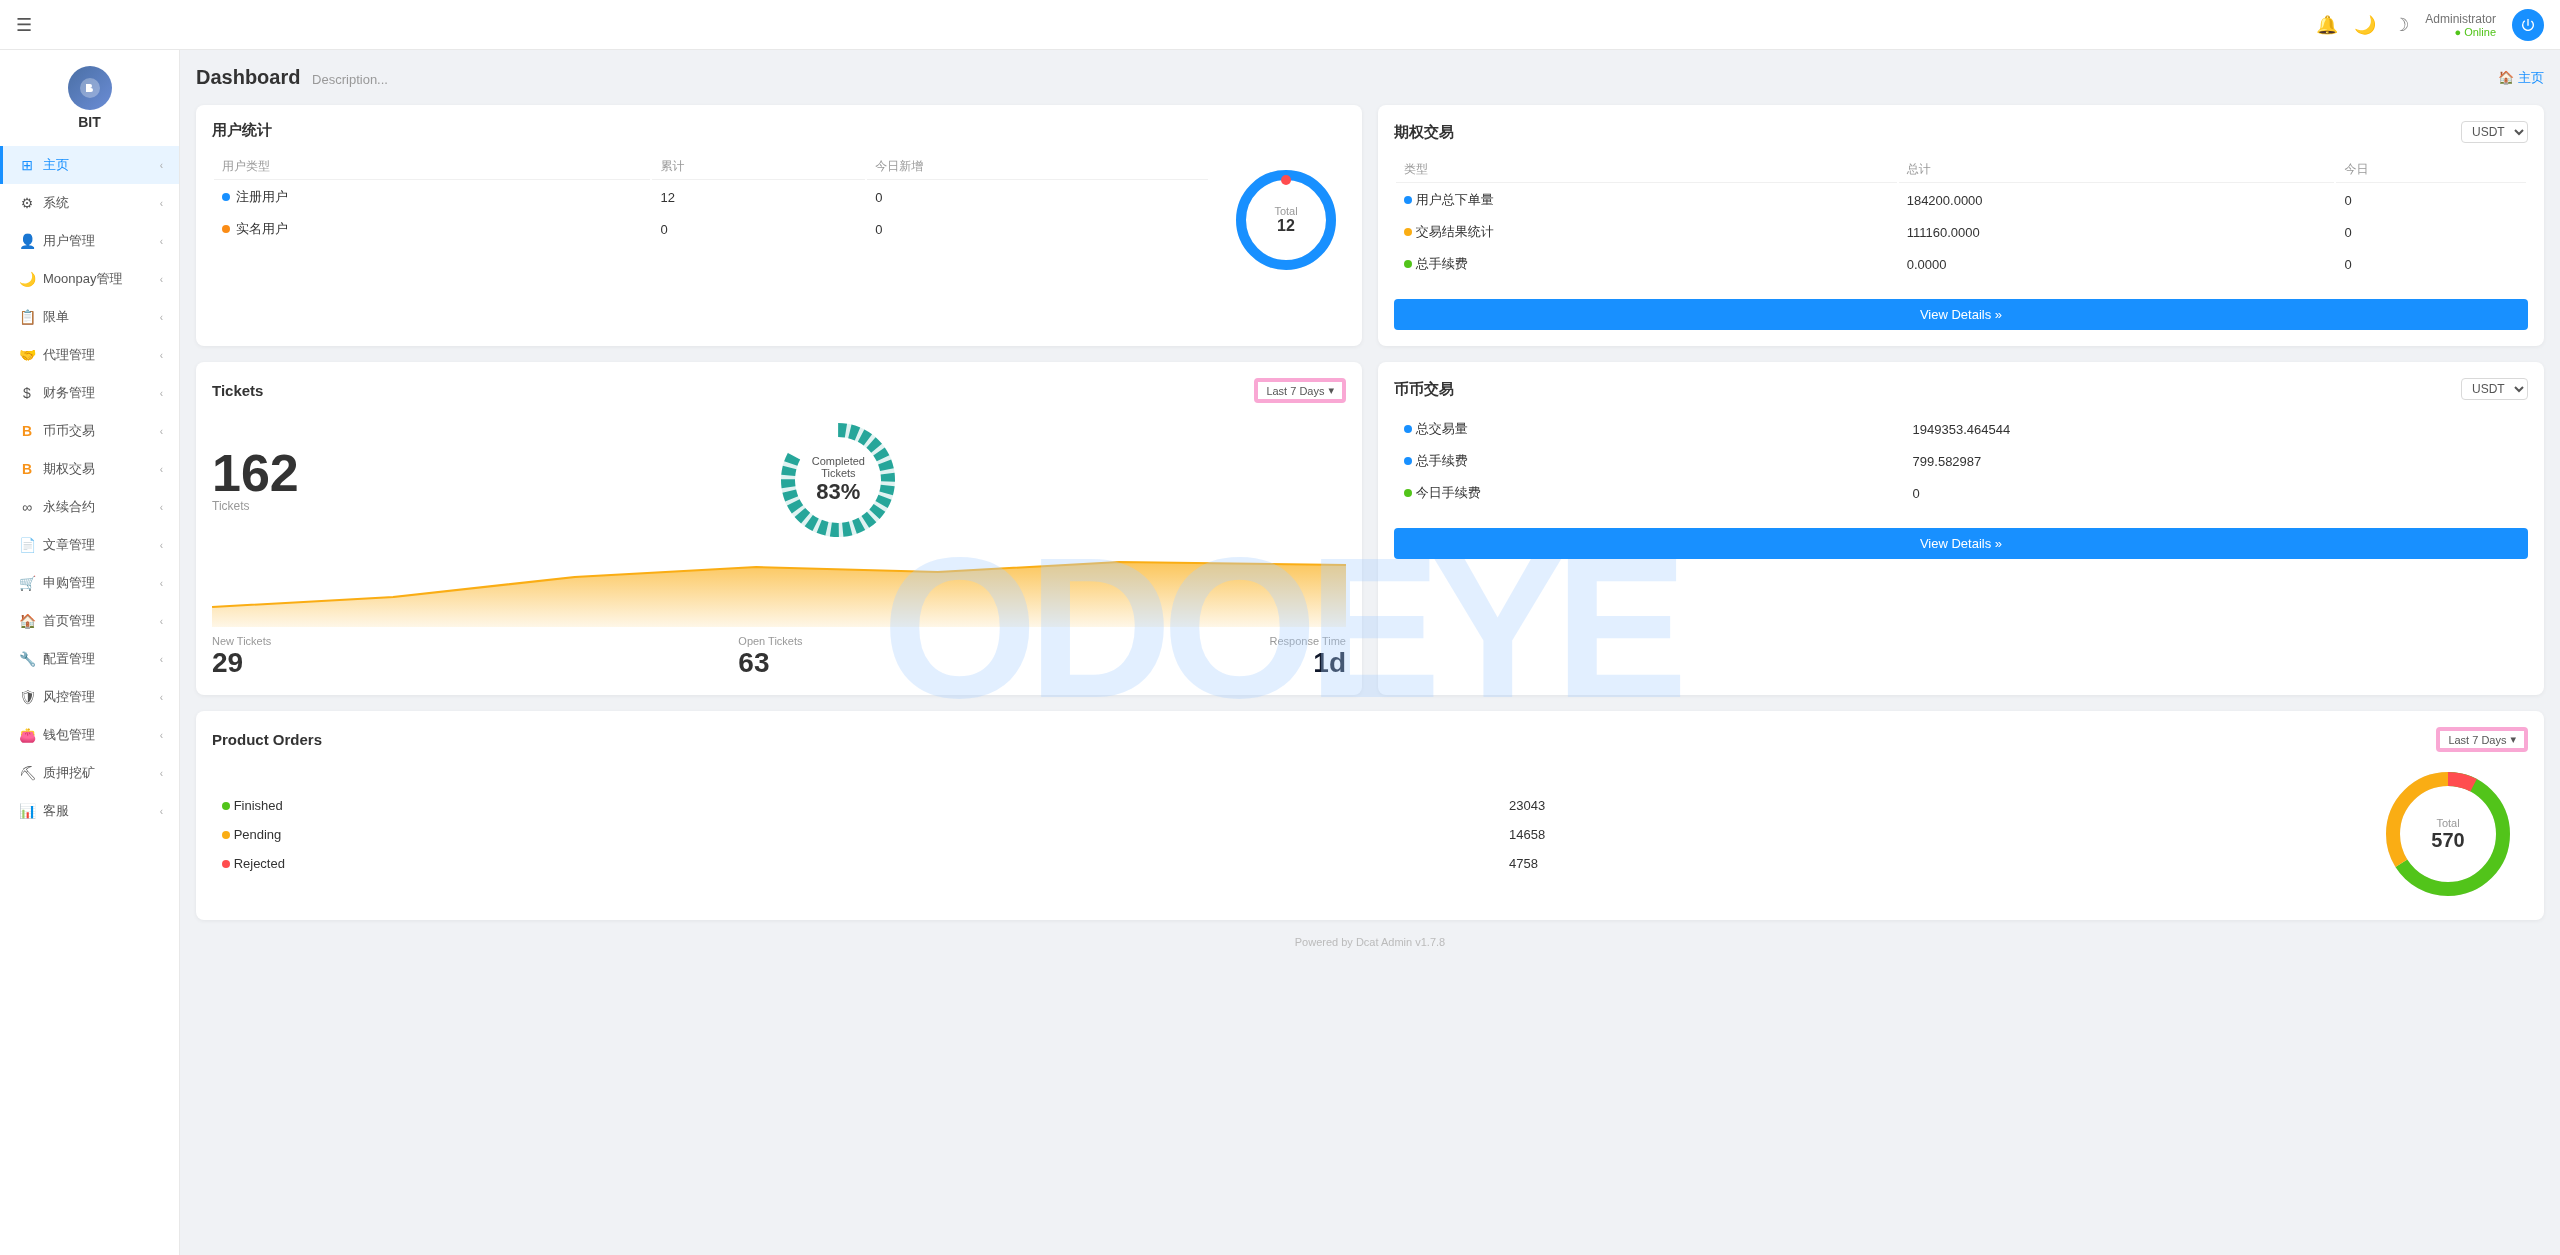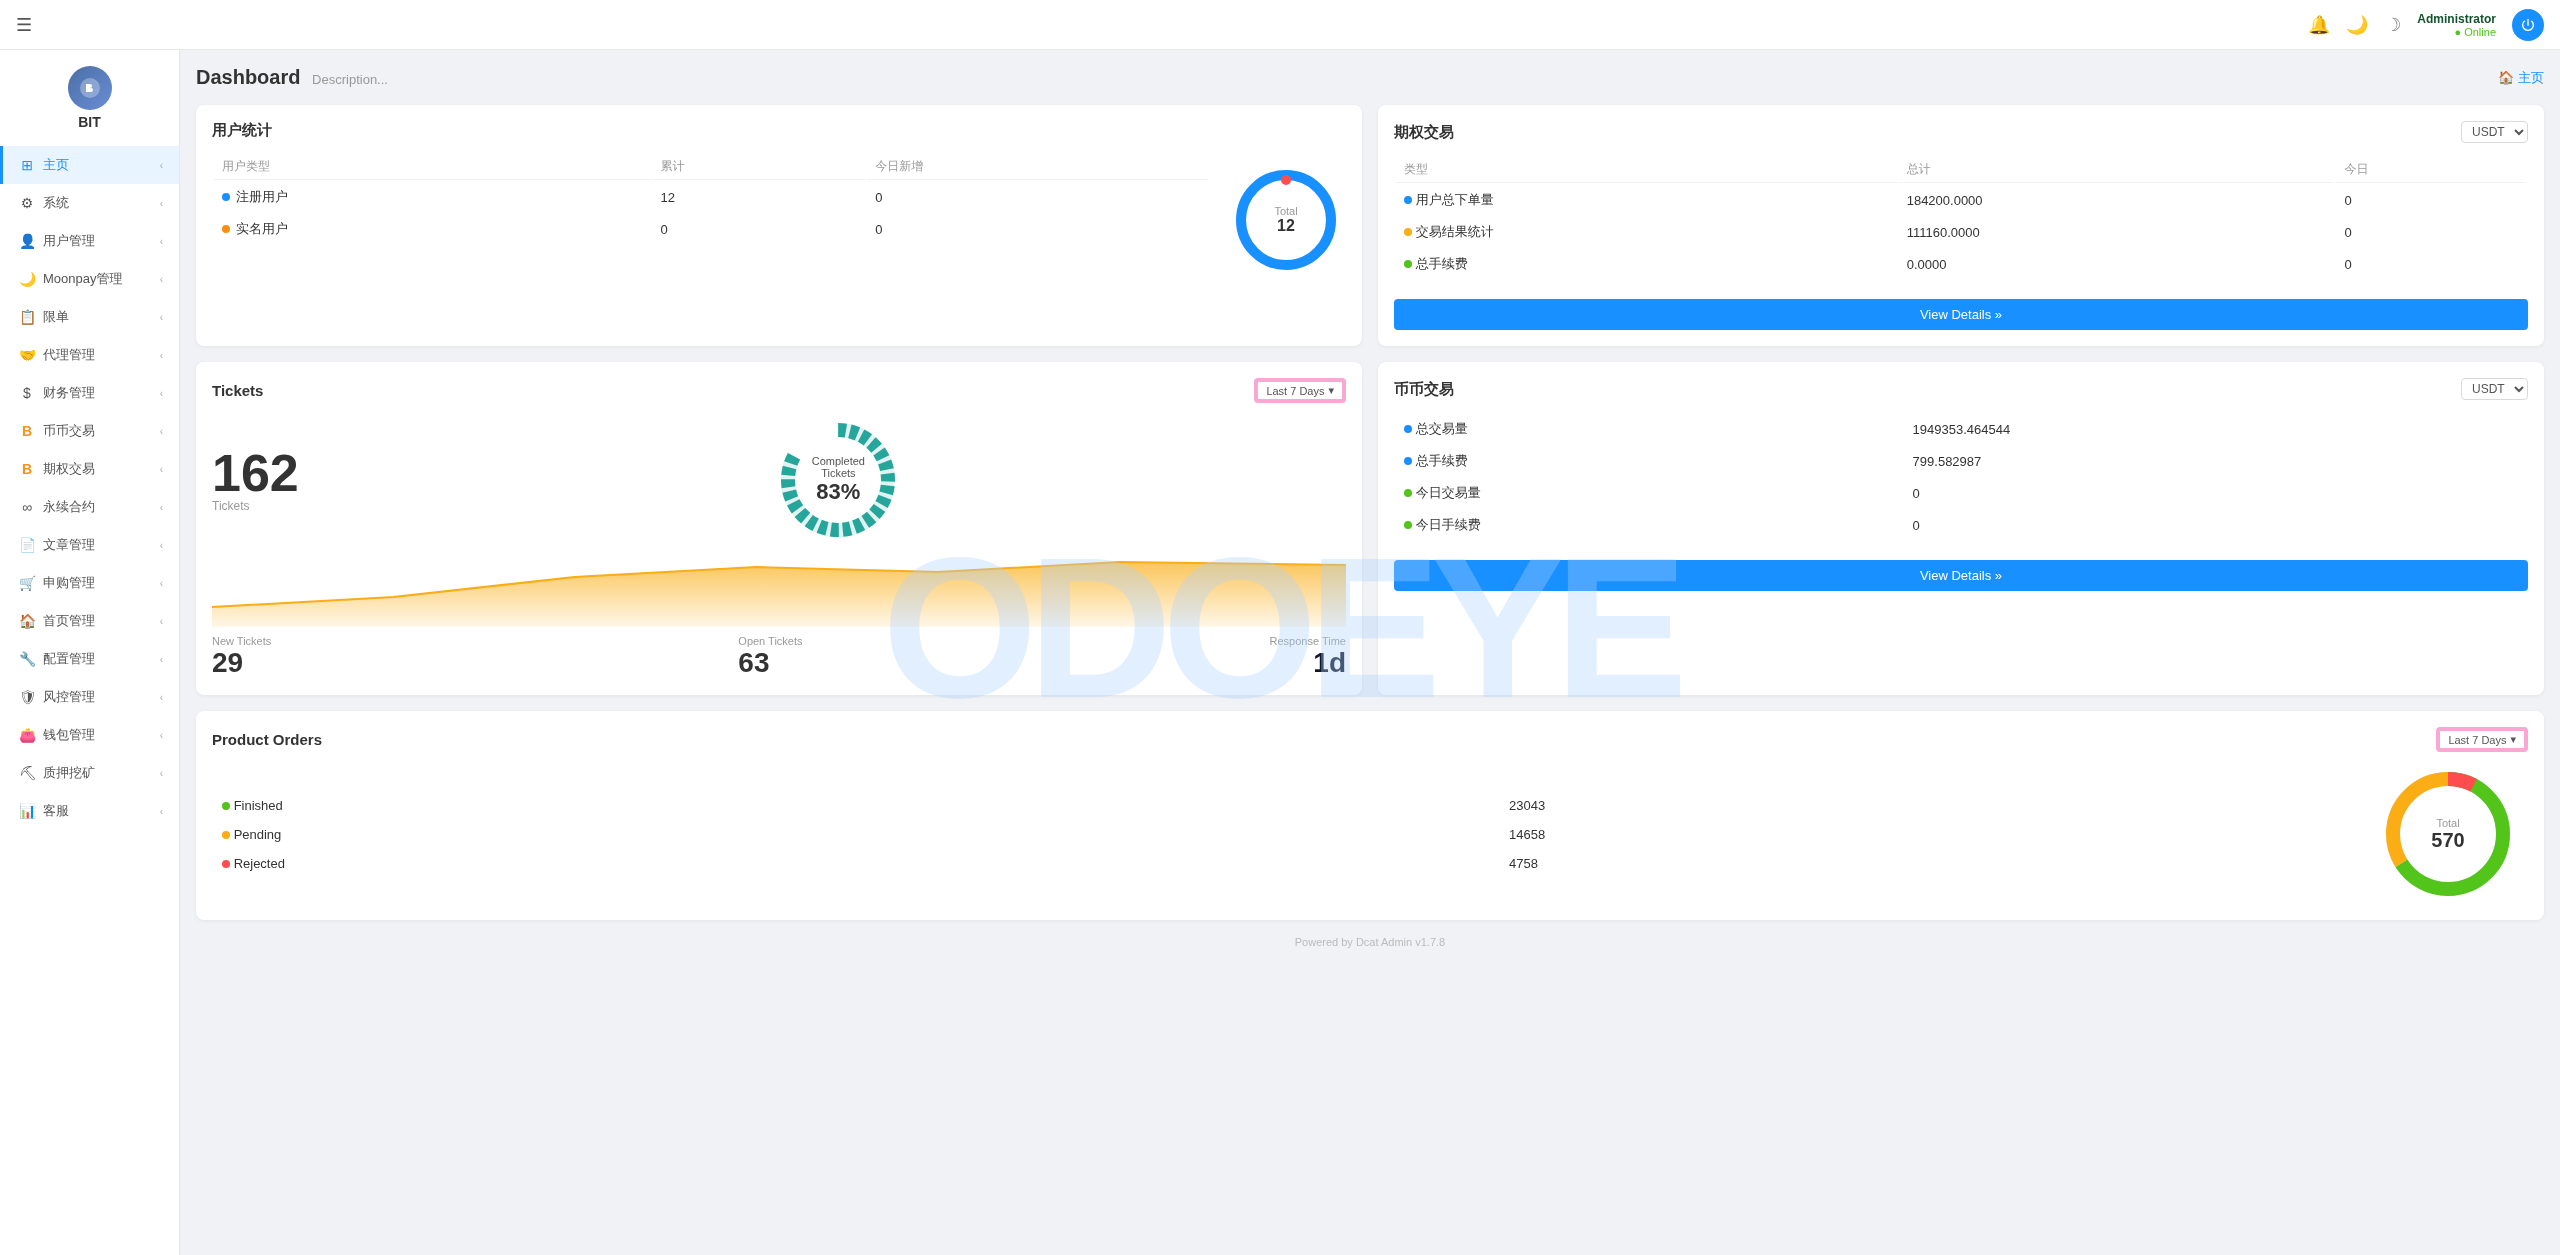--- a/index.html
+++ b/index.html
@@ -5,21 +5,21 @@
     * { margin: 0; padding: 0; box-sizing: border-box; }
     body { font-family: -apple-system, BlinkMacSystemFont, 'Segoe UI', sans-serif; background: #f0f2f5; color: #333; font-size: 13px; display: flex; flex-direction: column; height: 100vh; overflow: hidden; }
 
     
     .topbar { height: 50px; background: #fff; display: flex; align-items: center; justify-content: space-between; padding: 0 16px; border-bottom: 1px solid #e8e8e8; z-index: 100; flex-shrink: 0; }
     .topbar-left { display: flex; align-items: center; gap: 12px; }
     .hamburger-icon { font-size: 18px; cursor: pointer; color: #555; }
     .topbar-right { display: flex; align-items: center; gap: 16px; }
     .topbar-icon { font-size: 18px; color: #888; cursor: pointer; }
     .user-info { display: flex; flex-direction: column; align-items: flex-end; font-size: 12px; }
-    .user-name { font-weight: 700; color: #14532d; }
+    .user-name { font-weight: 400; color: #737373; }
     .user-status { color: #52c41a; font-size: 11px; }
     .power-btn { width: 32px; height: 32px; border-radius: 50%; background: #1890ff; display: flex; align-items: center; justify-content: center; cursor: pointer; }
     .power-btn svg { color: #fff; }
 
     
     .main-layout { display: flex; flex: 1; overflow: hidden; }
 
     
     .sidebar { width: 180px; background: #fff; border-right: 1px solid #e8e8e8; overflow-y: auto; flex-shrink: 0; display: flex; flex-direction: column; align-items: center; padding-top: 16px; }
     .sidebar-logo { display: flex; flex-direction: column; align-items: center; margin-bottom: 16px; }
@@ -455,27 +455,20 @@
             <tr>
               <td>
                 <span class="dot dot-blue"></span>
                 <span>总手续费</span>
               </td>
               <td>799.582987</td>
             </tr>
             <tr>
               <td>
                 <span class="dot dot-green"></span>
-                <span>今日交易量</span>
-              </td>
-              <td>0</td>
-            </tr>
-            <tr>
-              <td>
-                <span class="dot dot-green"></span>
                 <span>今日手续费</span>
               </td>
               <td>0</td>
             </tr>
           </tbody>
         </table>
         <button class="btn-view-details">View Details »</button>
       </div>
 
       <div class="card full-row" style="grid-column: 1 / -1;">

